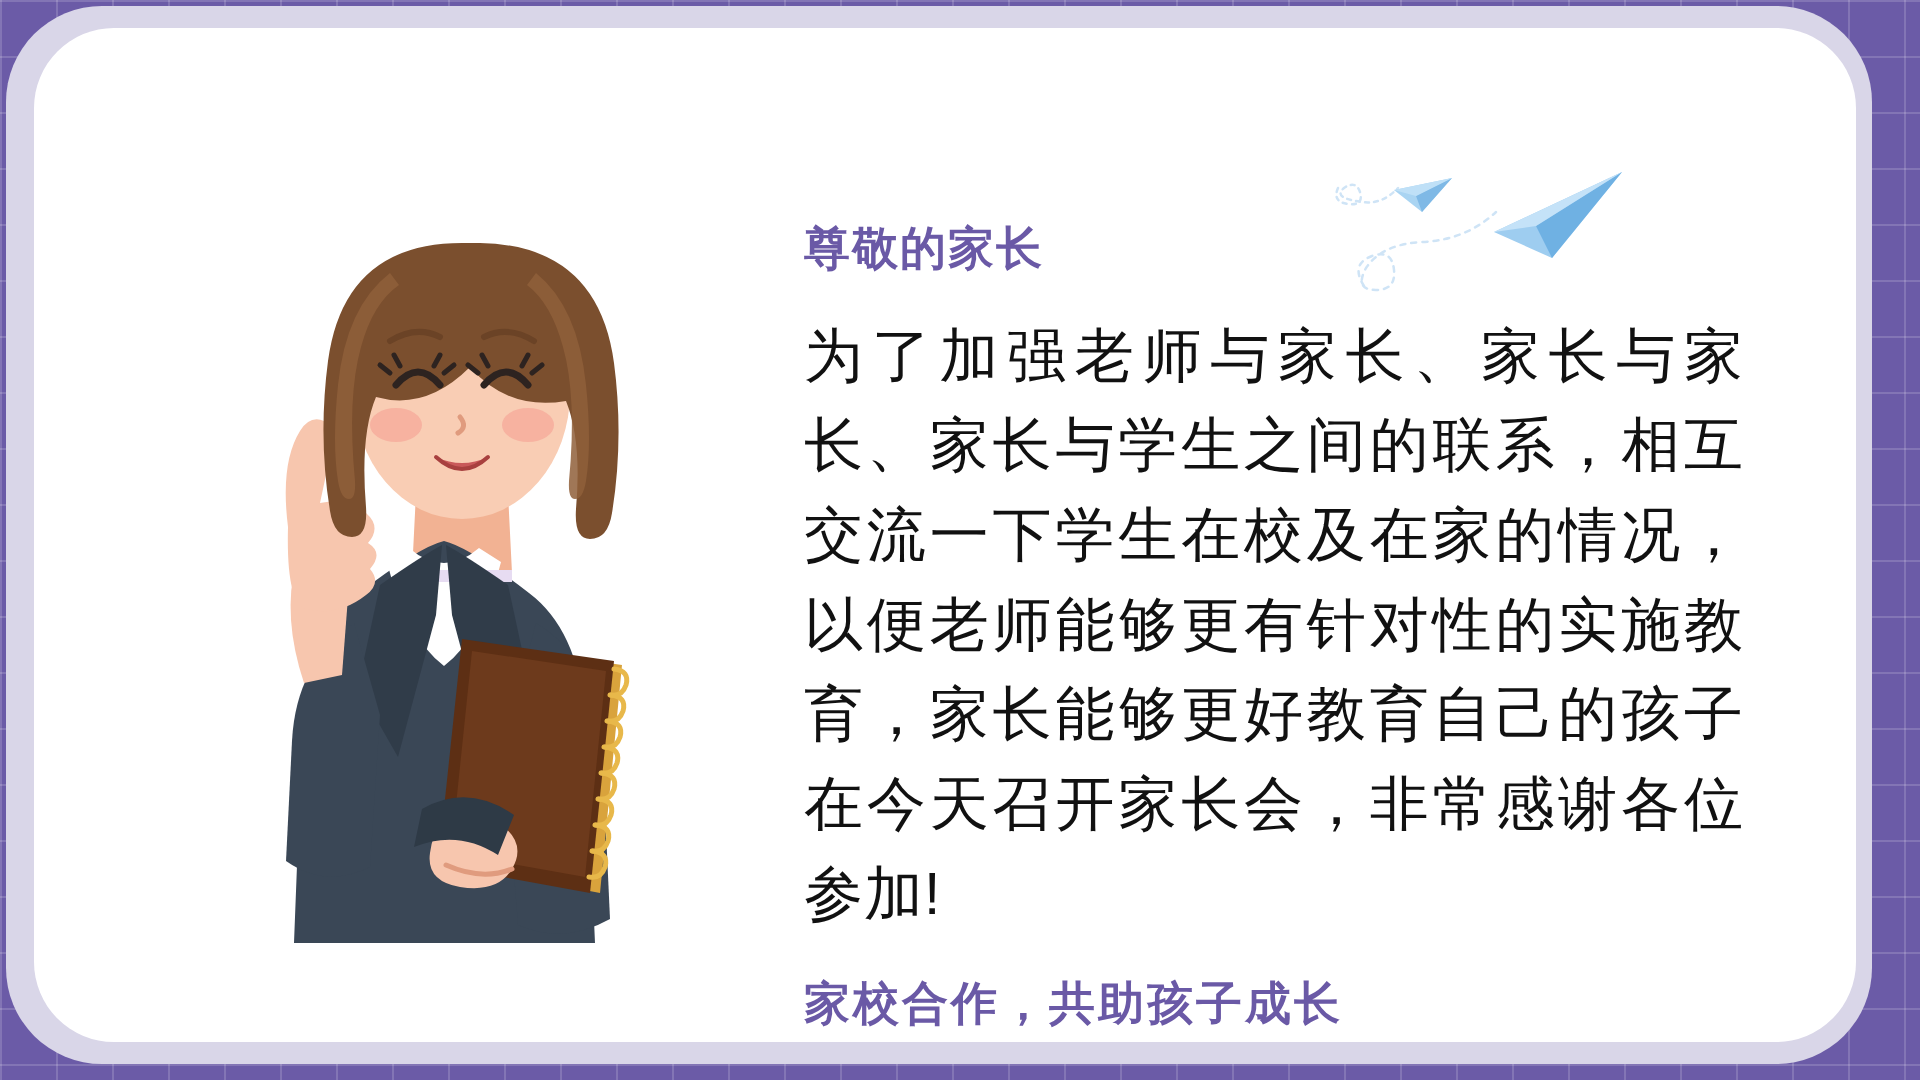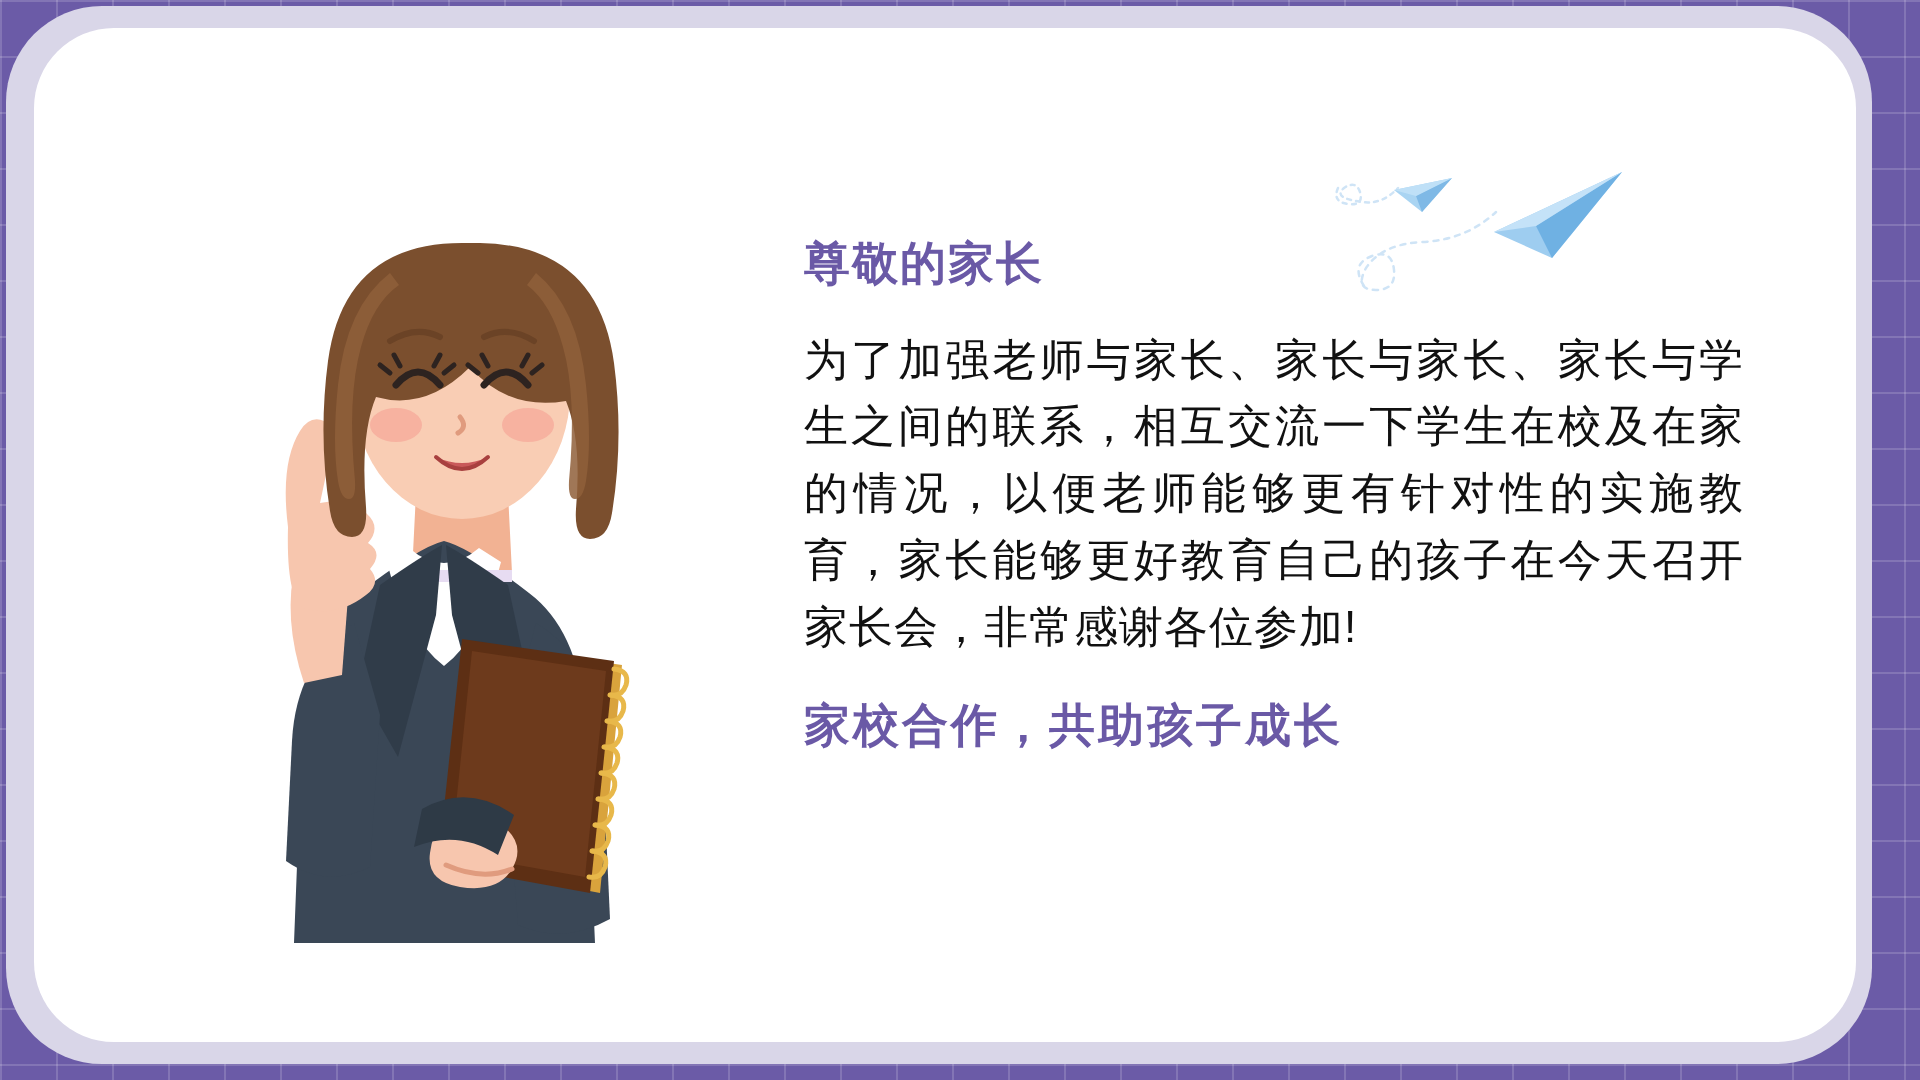--- a/index.html
+++ b/index.html
@@ -71,25 +71,25 @@
     position: absolute;
     left: 770px;
     top: 195px;
     width: 980px;
   }
   .heading {
     font-size: 46px;
     font-weight: bold;
     color: #6a59a6;
     letter-spacing: 2px;
-    margin: 15px 0 38px 0;
+    margin: 0 0 38px 0;
     line-height: 1.1;
   }
   .body-text {
-    font-size: 44px;
+    font-size: 59px;
     color: #111111;
     line-height: 1.52;
     letter-spacing: 1px;
     margin: 0;
     width: 940px;
     text-align: justify;
     text-justify: inter-ideograph;
   }
   .slogan {
     margin: 34px 0 0 0;

